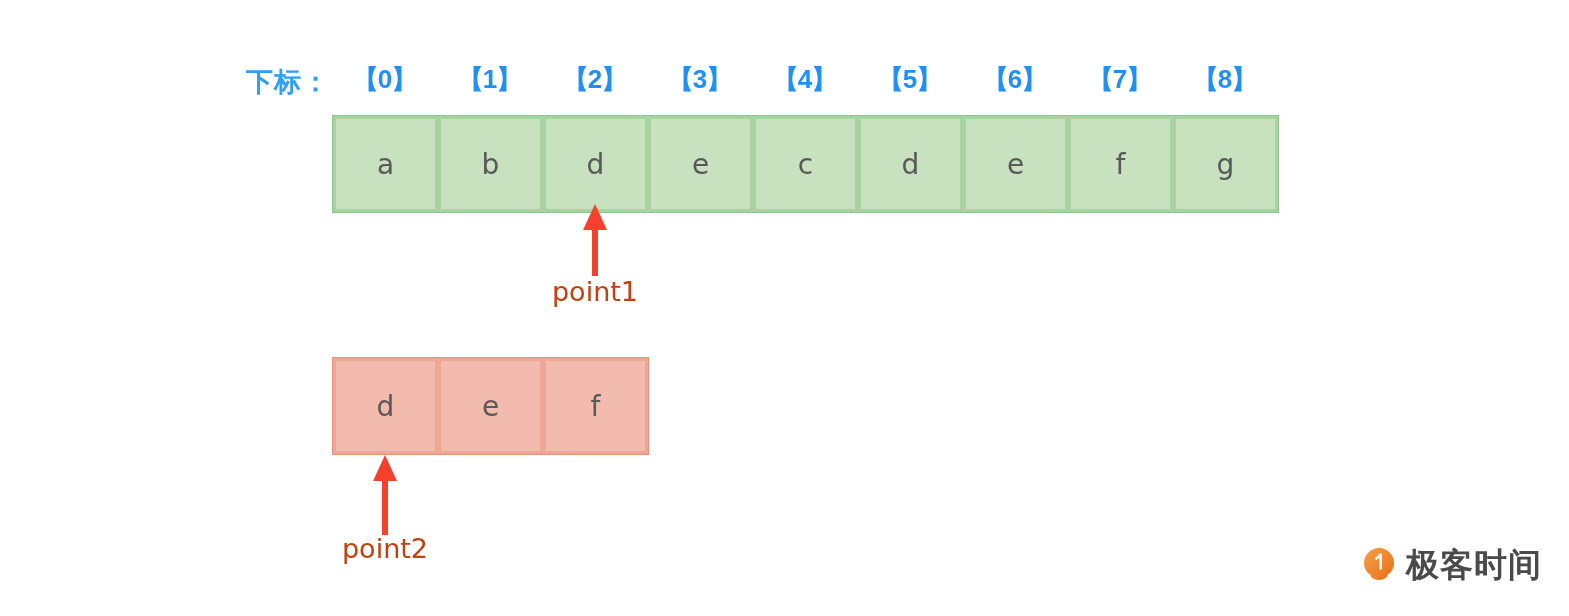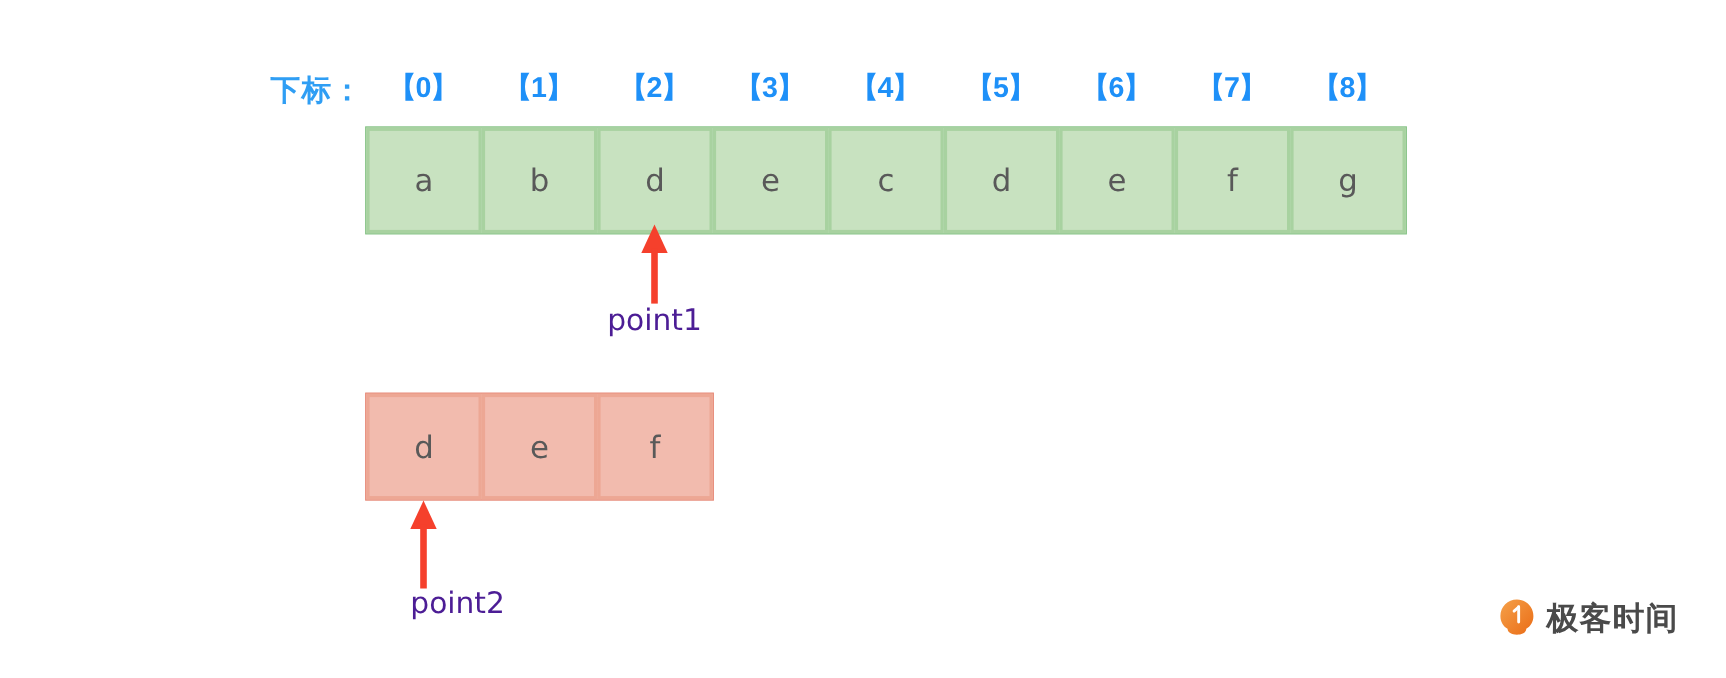--- a/index.html
+++ b/index.html
@@ -118,46 +118,46 @@
     width: 0;
     height: 0;
     border-left: 12px solid transparent;
     border-right: 12px solid transparent;
     border-bottom: 26px solid #f5402c;
   }
   .pointer .ptext {
     position: absolute;
     left: 50%;
     transform: translateX(-50%);
-    color: #4c1d95;
+    color: #c2410c;
     font-size: 27px;
     white-space: nowrap;
     font-family: "DejaVu Sans", sans-serif;
   }
 
   #pointer1 { left: 545px; top: 204px; width: 100px; height: 110px; }
   #pointer1 .shaft { top: 22px; height: 50px; }
   #pointer1 .ptext { top: 72px; }
 
   #pointer2 { left: 335px; top: 455px; width: 100px; height: 115px; }
   #pointer2 .shaft { top: 22px; height: 58px; }
-  #pointer2 .ptext { top: 78px; margin-left: 31px; }
+  #pointer2 .ptext { top: 78px; }
 
   
   #watermark {
     position: absolute;
     left: 1362px;
     top: 543px;
     display: flex;
     align-items: center;
     gap: 10px;
   }
   #watermark .mark-text {
     color: #4a4a4a;
-    font-size: 29px;
+    font-size: 33px;
     font-weight: 700;
     letter-spacing: 1px;
     white-space: nowrap;
   }
 </style>
 </head>
 <body>
 
 <div class="canvas">
 

